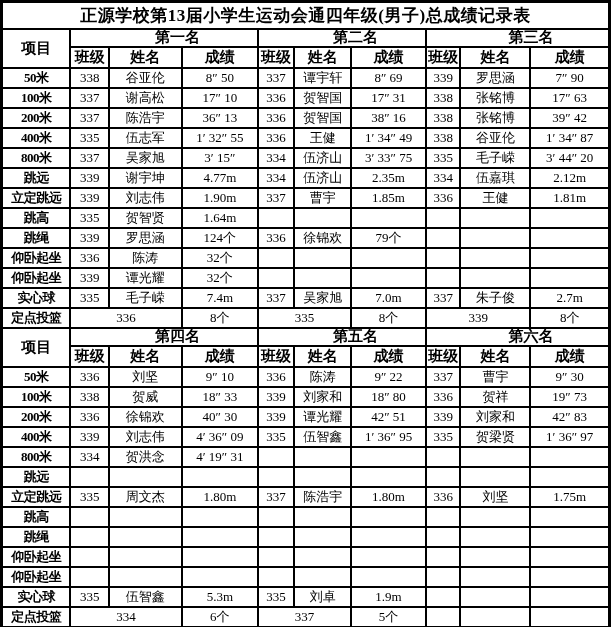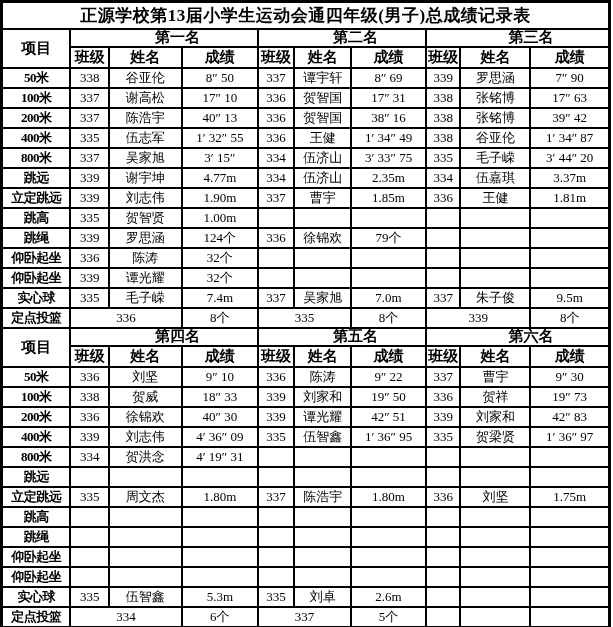--- a/index.html
+++ b/index.html
@@ -86,21 +86,21 @@
           <td class="name-cell">贺智国</td>
           <td class="score-cell">17″ 31</td>
           <td class="class-cell">338</td>
           <td class="name-cell">张铭博</td>
           <td class="score-cell">17″ 63</td>
         </tr>
         <tr class="data-row">
           <td class="event-cell">200米</td>
           <td class="class-cell">337</td>
           <td class="name-cell">陈浩宇</td>
-          <td class="score-cell">40″ 13</td>
+          <td class="score-cell">36″ 13</td>
           <td class="class-cell">336</td>
           <td class="name-cell">贺智国</td>
           <td class="score-cell">38″ 16</td>
           <td class="class-cell">338</td>
           <td class="name-cell">张铭博</td>
           <td class="score-cell">39″ 42</td>
         </tr>
         <tr class="data-row">
           <td class="event-cell">400米</td>
           <td class="class-cell">335</td>
@@ -128,39 +128,39 @@
         <tr class="data-row">
           <td class="event-cell">跳远</td>
           <td class="class-cell">339</td>
           <td class="name-cell">谢宇坤</td>
           <td class="score-cell">4.77m</td>
           <td class="class-cell">334</td>
           <td class="name-cell">伍济山</td>
           <td class="score-cell">2.35m</td>
           <td class="class-cell">334</td>
           <td class="name-cell">伍嘉琪</td>
-          <td class="score-cell">3.37m</td>
+          <td class="score-cell">2.12m</td>
         </tr>
         <tr class="data-row">
           <td class="event-cell">立定跳远</td>
           <td class="class-cell">339</td>
           <td class="name-cell">刘志伟</td>
           <td class="score-cell">1.90m</td>
           <td class="class-cell">337</td>
           <td class="name-cell">曹宇</td>
           <td class="score-cell">1.85m</td>
           <td class="class-cell">336</td>
           <td class="name-cell">王健</td>
           <td class="score-cell">1.81m</td>
         </tr>
         <tr class="data-row">
           <td class="event-cell">跳高</td>
           <td class="class-cell">335</td>
           <td class="name-cell">贺智贤</td>
-          <td class="score-cell">1.00m</td>
+          <td class="score-cell">1.64m</td>
           <td class="class-cell"></td>
           <td class="name-cell"></td>
           <td class="score-cell"></td>
           <td class="class-cell"></td>
           <td class="name-cell"></td>
           <td class="score-cell"></td>
         </tr>
         <tr class="data-row">
           <td class="event-cell">跳绳</td>
           <td class="class-cell">339</td>
@@ -200,21 +200,21 @@
         <tr class="data-row">
           <td class="event-cell">实心球</td>
           <td class="class-cell">335</td>
           <td class="name-cell">毛子嵘</td>
           <td class="score-cell">7.4m</td>
           <td class="class-cell">337</td>
           <td class="name-cell">吴家旭</td>
           <td class="score-cell">7.0m</td>
           <td class="class-cell">337</td>
           <td class="name-cell">朱子俊</td>
-          <td class="score-cell">9.5m</td>
+          <td class="score-cell">2.7m</td>
         </tr>
         <tr class="data-row">
           <td class="event-cell">定点投篮</td>
           <td class="class-cell" colspan="2">336</td>
           <td class="score-cell">8个</td>
           <td class="class-cell" colspan="2">335</td>
           <td class="score-cell">8个</td>
           <td class="class-cell" colspan="2">339</td>
           <td class="score-cell">8个</td>
         </tr>
@@ -247,21 +247,21 @@
           <td class="name-cell">曹宇</td>
           <td class="score-cell">9″ 30</td>
         </tr>
         <tr class="data-row">
           <td class="event-cell">100米</td>
           <td class="class-cell">338</td>
           <td class="name-cell">贺威</td>
           <td class="score-cell">18″ 33</td>
           <td class="class-cell">339</td>
           <td class="name-cell">刘家和</td>
-          <td class="score-cell">19″ 50</td>
+          <td class="score-cell">18″ 80</td>
           <td class="class-cell">336</td>
           <td class="name-cell">贺祥</td>
           <td class="score-cell">19″ 73</td>
         </tr>
         <tr class="data-row">
           <td class="event-cell">200米</td>
           <td class="class-cell">336</td>
           <td class="name-cell">徐锦欢</td>
           <td class="score-cell">40″ 30</td>
           <td class="class-cell">339</td>
@@ -367,21 +367,21 @@
           <td class="name-cell"></td>
           <td class="score-cell"></td>
         </tr>
         <tr class="data-row">
           <td class="event-cell">实心球</td>
           <td class="class-cell">335</td>
           <td class="name-cell">伍智鑫</td>
           <td class="score-cell">5.3m</td>
           <td class="class-cell">335</td>
           <td class="name-cell">刘卓</td>
-          <td class="score-cell">2.6m</td>
+          <td class="score-cell">1.9m</td>
           <td class="class-cell"></td>
           <td class="name-cell"></td>
           <td class="score-cell"></td>
         </tr>
         <tr class="data-row">
           <td class="event-cell">定点投篮</td>
           <td class="class-cell" colspan="2">334</td>
           <td class="score-cell">6个</td>
           <td class="class-cell" colspan="2">337</td>
           <td class="score-cell">5个</td>

